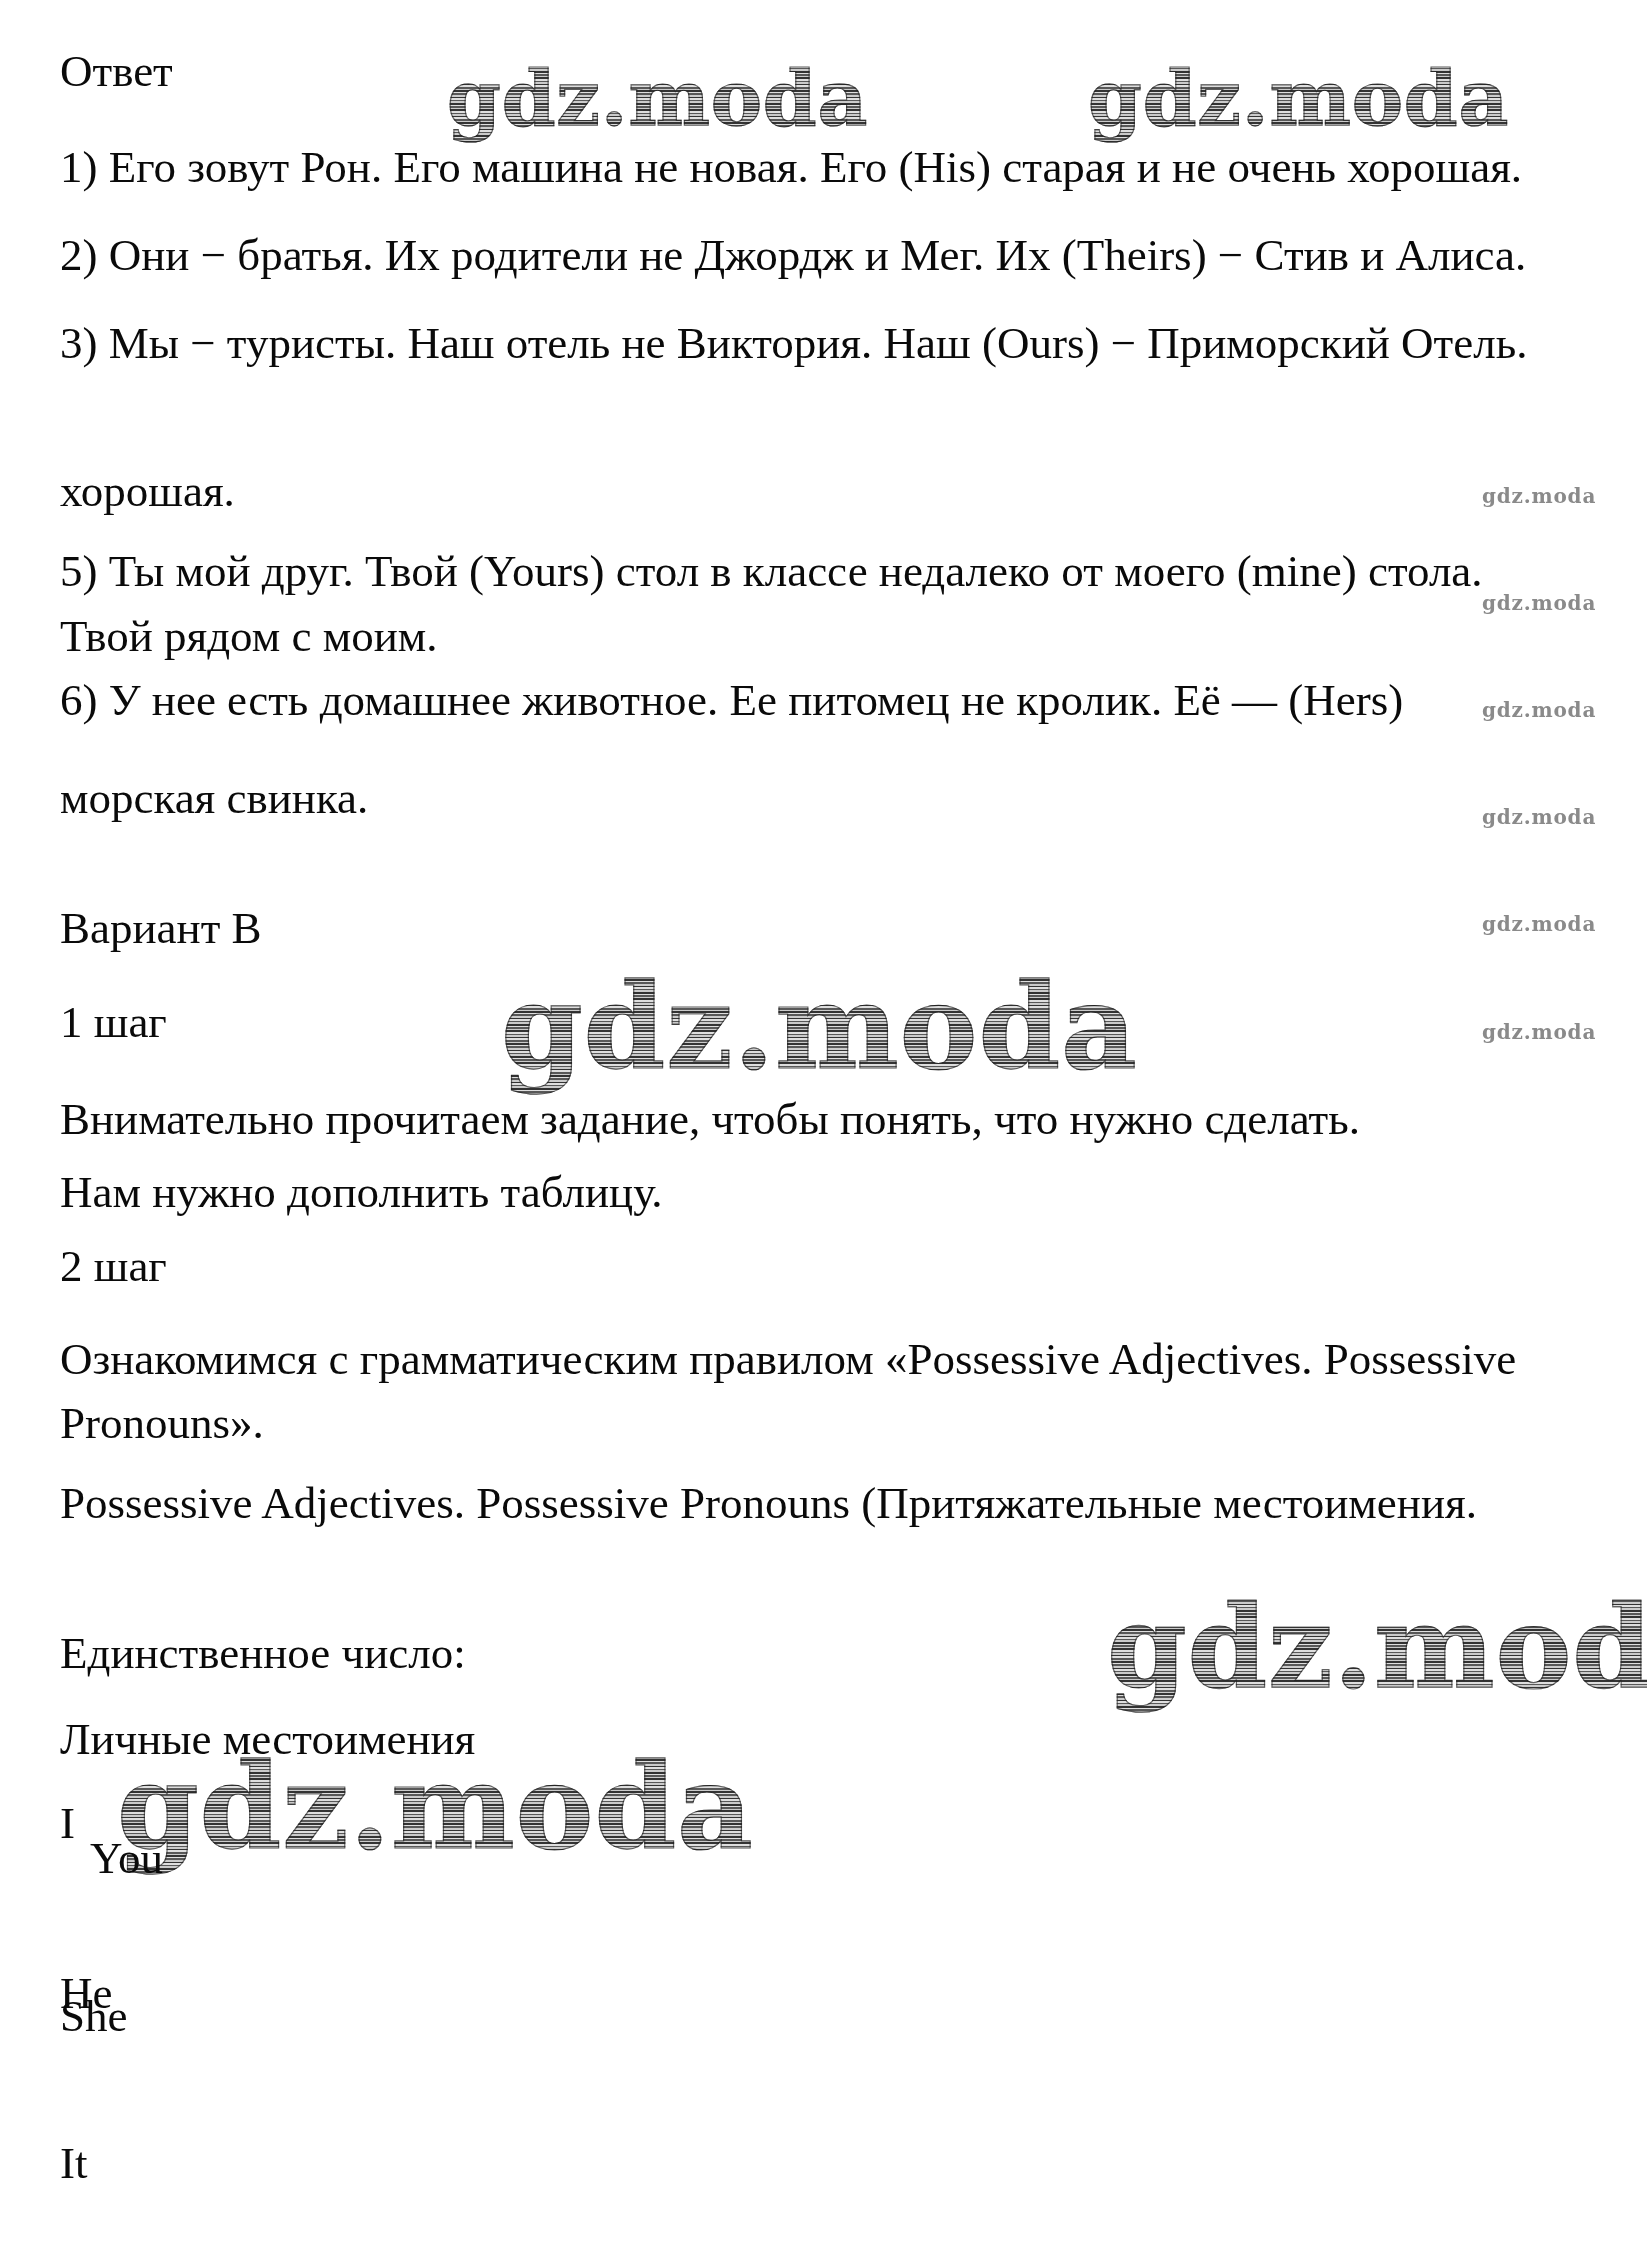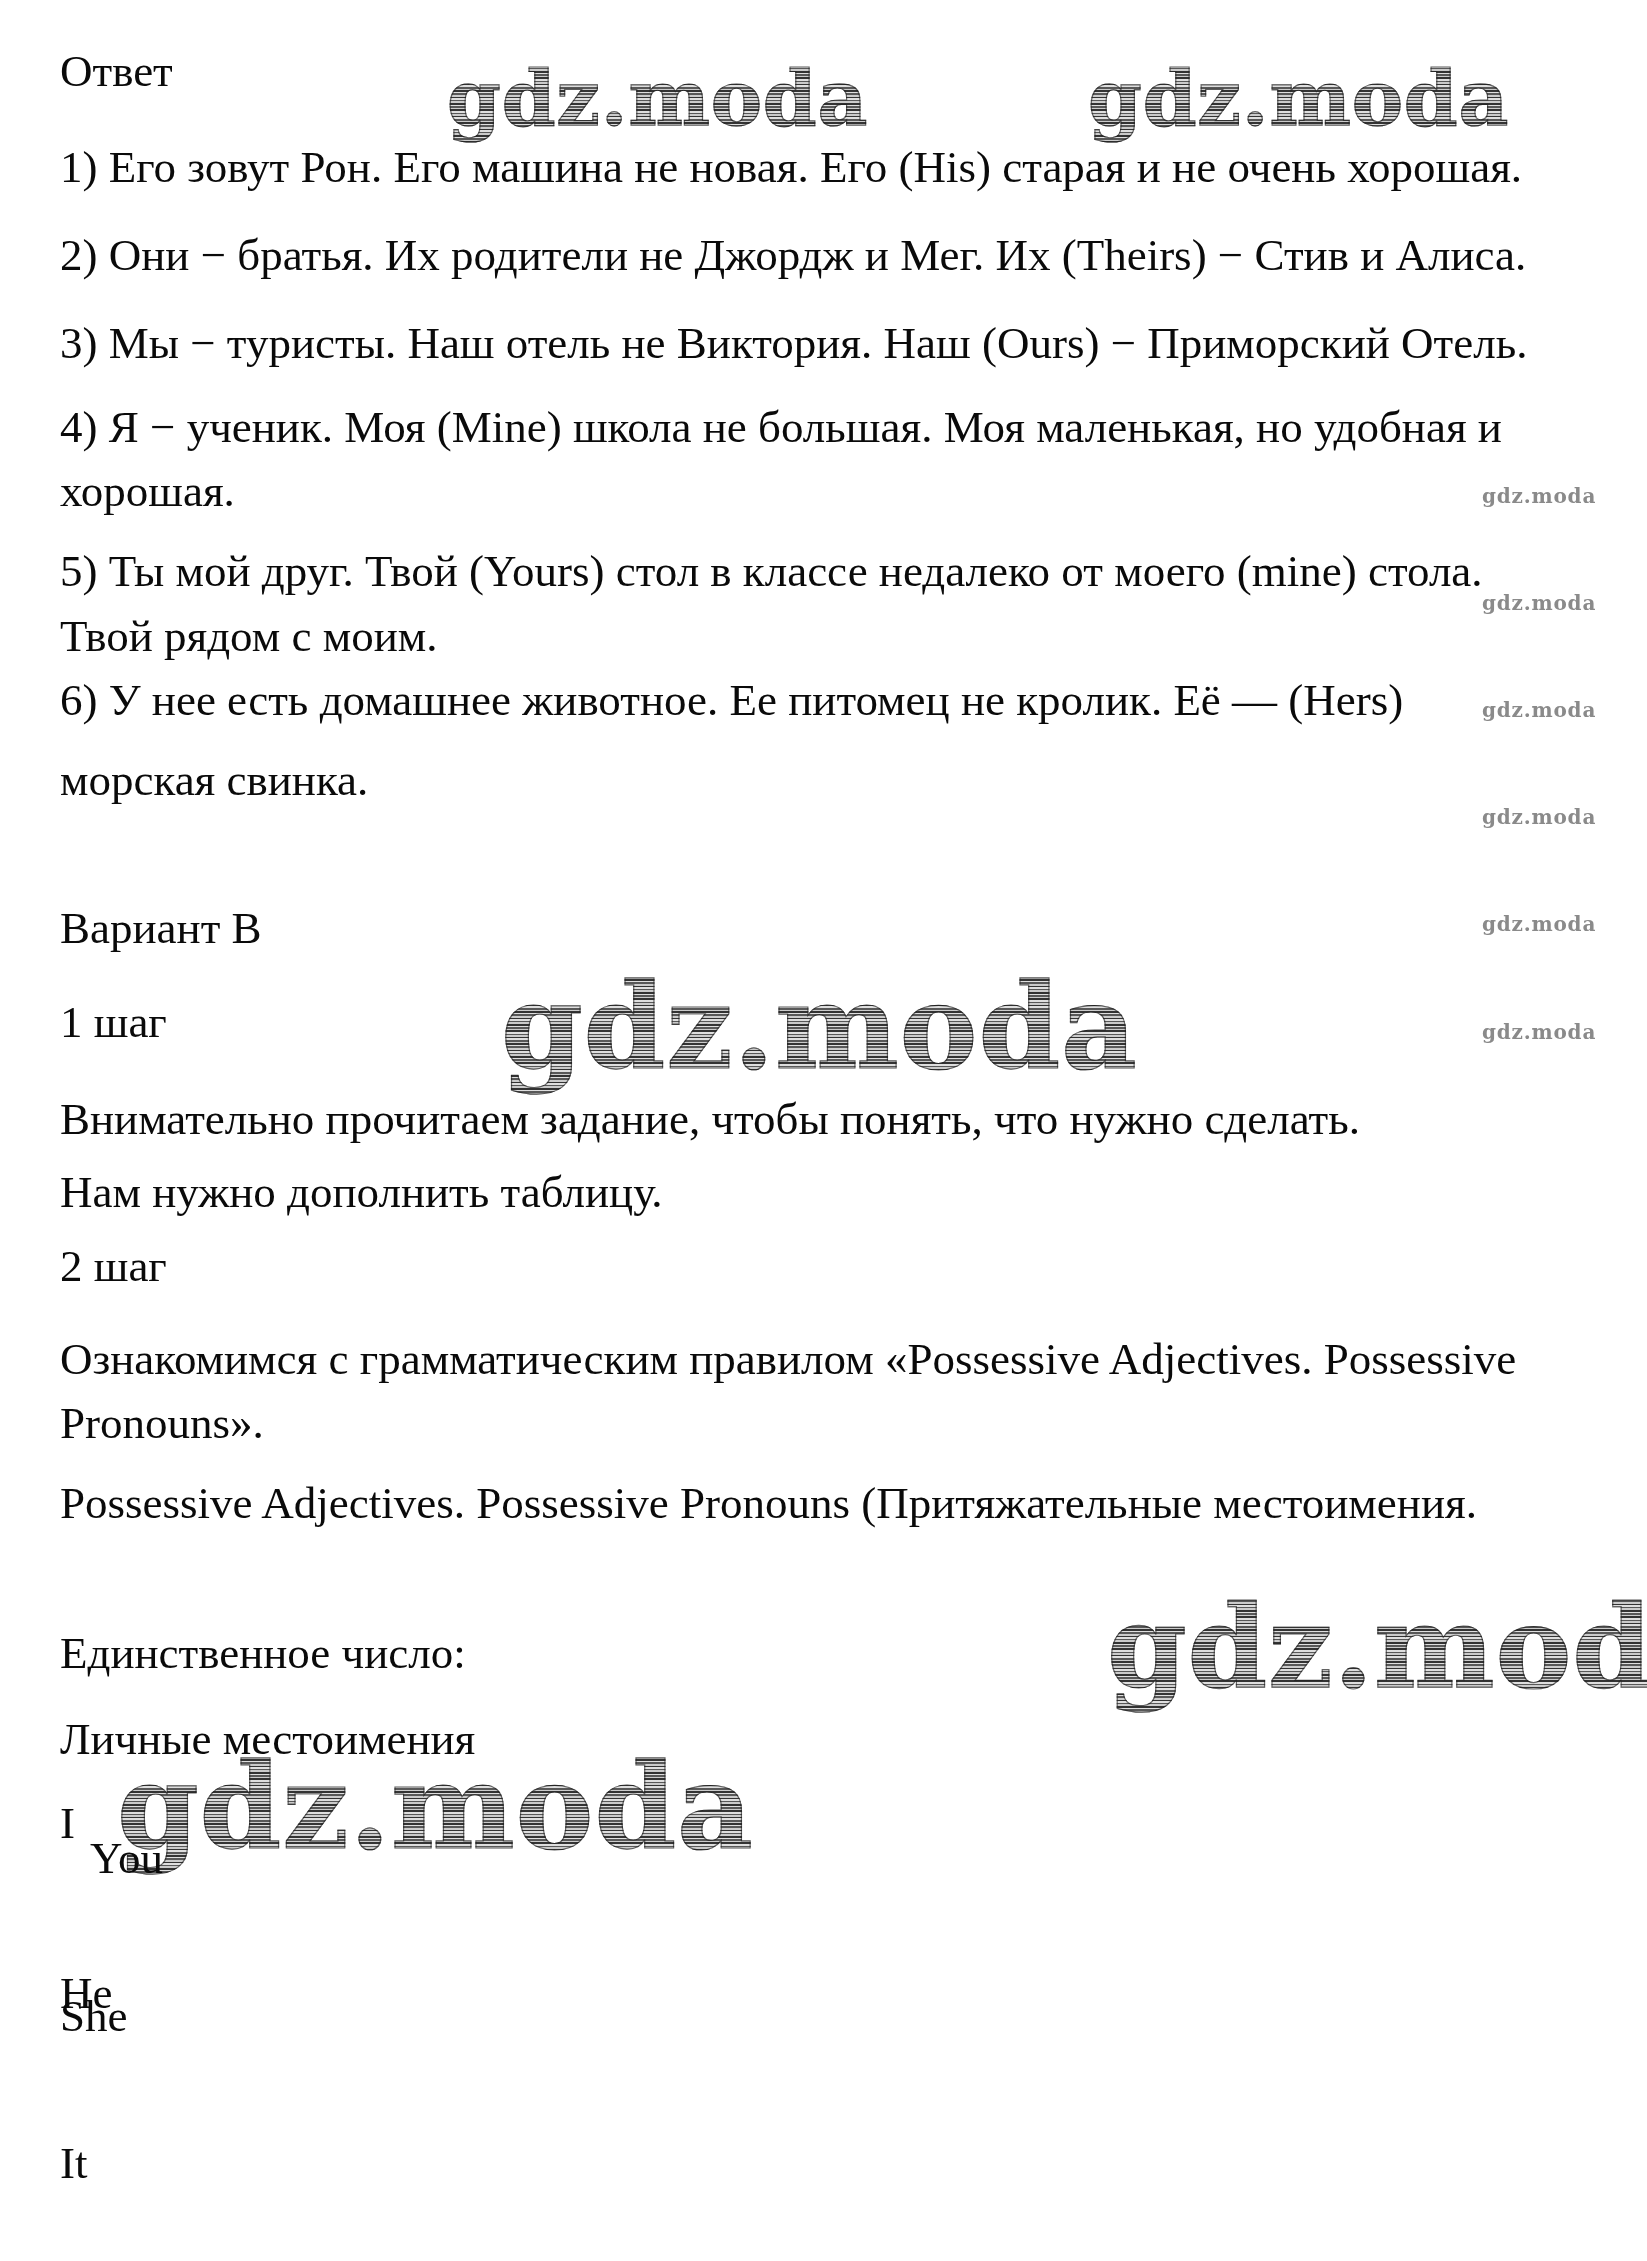--- a/index.html
+++ b/index.html
@@ -77,28 +77,27 @@
   <div class="wm-sm" style="top:805px;">gdz.moda</div>
   <div class="wm-sm" style="top:912px;">gdz.moda</div>
   <div class="wm-sm" style="top:1020px;">gdz.moda</div>
 
   <div class="line" style="top:45px;">Ответ</div>
 
   <div class="line" style="top:141px;">1) Его зовут Рон. Его машина не новая. Его (His) старая и не очень хорошая.</div>
   <div class="line" style="top:229px;">2) Они − братья. Их родители не Джордж и Мег. Их (Theirs) − Стив и Алиса.</div>
   <div class="line" style="top:317px;">3) Мы − туристы. Наш отель не Виктория. Наш (Ours) − Приморский Отель.</div>
 
-  <div class="line" style="top:401px;">4) Я − ученик. Моя (Mine) школа не большая. Моя маленькая, но удобная и</div>
   <div class="line" style="top:465px;">хорошая.</div>
 
   <div class="line" style="top:545px;">5) Ты мой друг. Твой (Yours) стол в классе недалеко от моего (mine) стола.</div>
   <div class="line" style="top:610px;">Твой рядом с моим.</div>
 
   <div class="line" style="top:674px;">6) У нее есть домашнее животное. Ее питомец не кролик. Её — (Hers)</div>
-  <div class="line" style="top:754px;">морская свинка.</div>
+  <div class="line" style="top:772px;">морская свинка.</div>
 
   <div class="line" style="top:902px;">Вариант В</div>
 
   <div class="line" style="top:996px;">1 шаг</div>
   <div class="line" style="top:1093px;">Внимательно прочитаем задание, чтобы понять, что нужно сделать.</div>
   <div class="line" style="top:1166px;">Нам нужно дополнить таблицу.</div>
 
   <div class="line" style="top:1240px;">2 шаг</div>
   <div class="line" style="top:1333px;">Ознакомимся с грамматическим правилом «Possessive Adjectives. Possessive</div>
   <div class="line" style="top:1397px;">Pronouns».</div>

